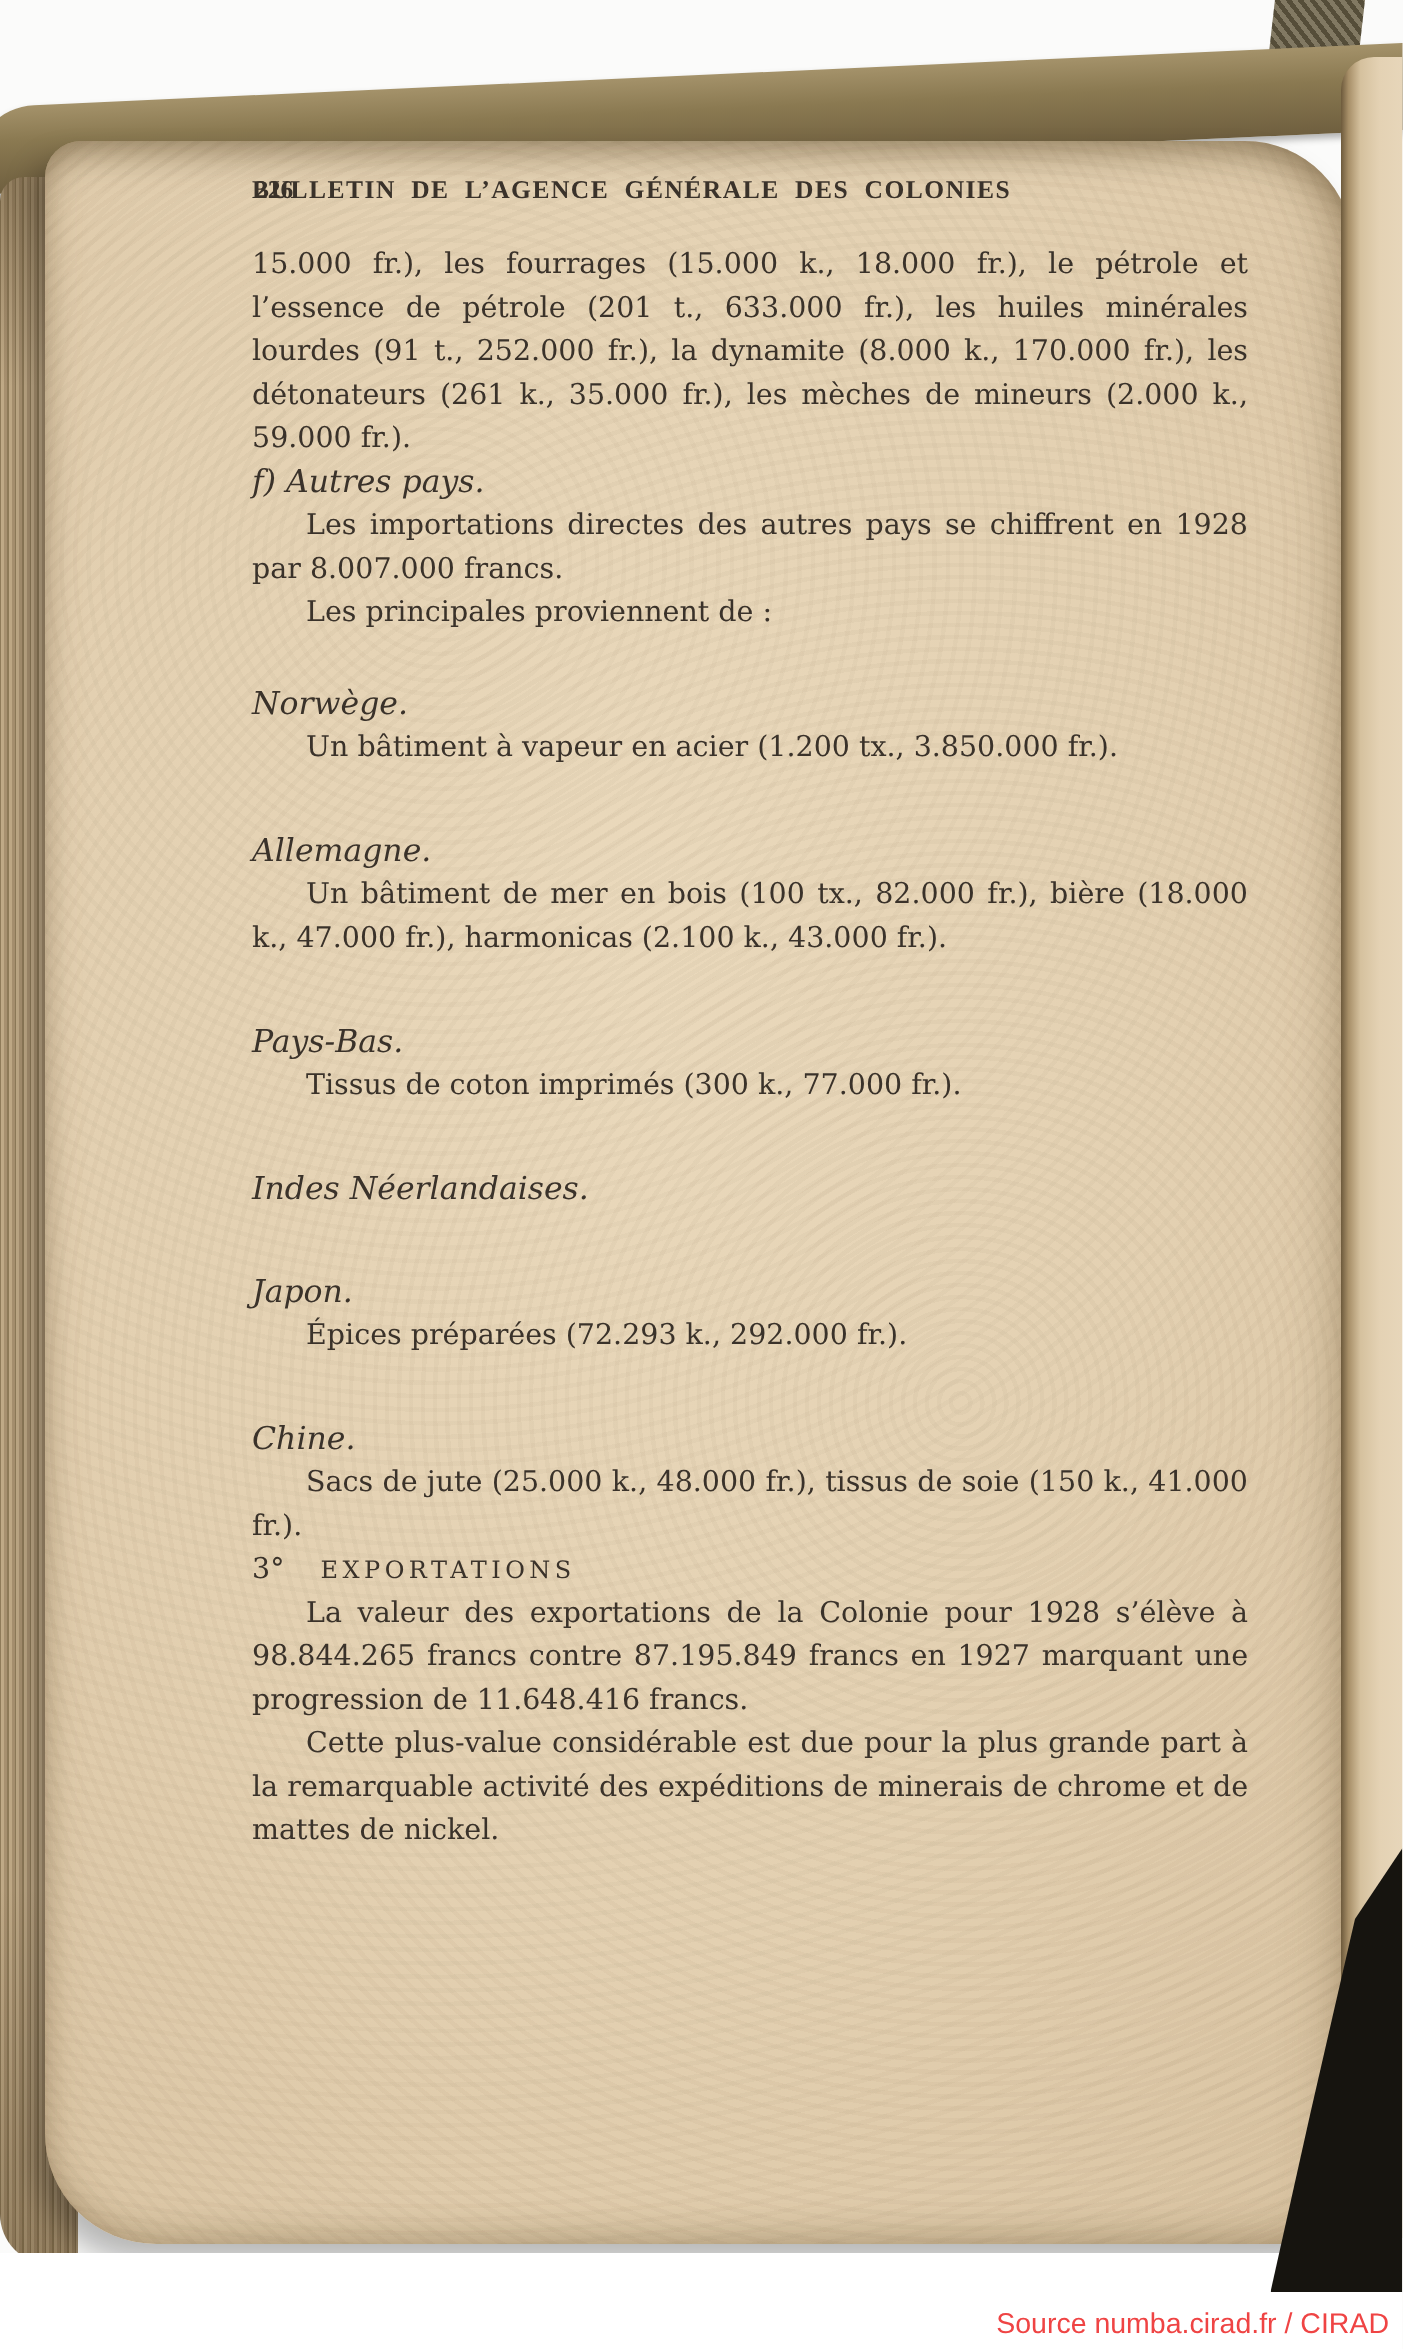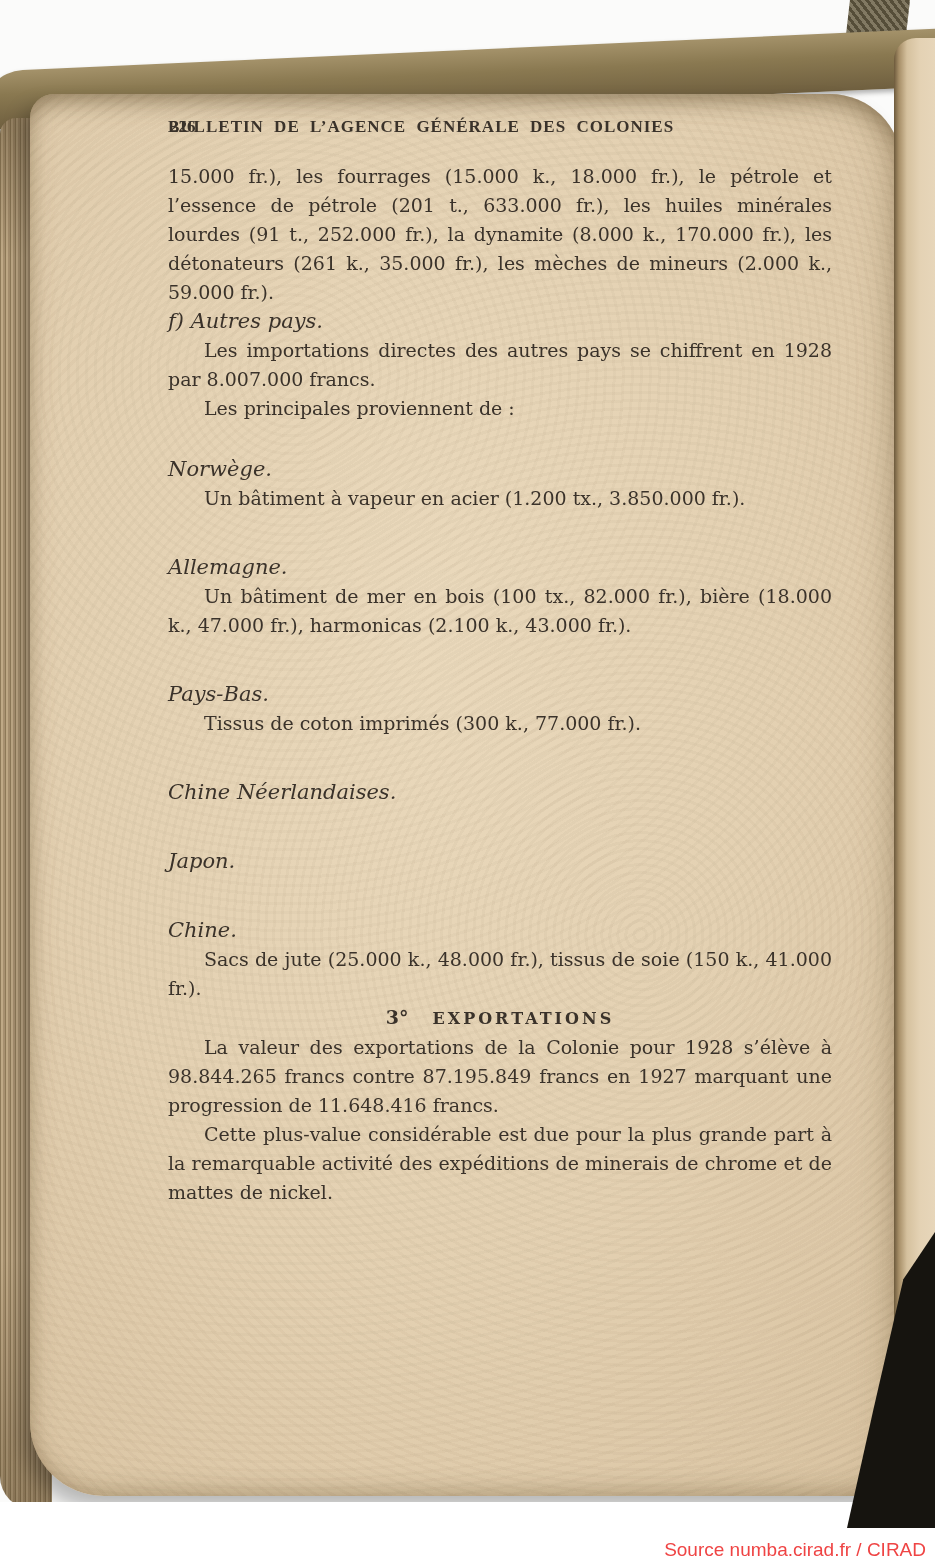--- a/index.html
+++ b/index.html
@@ -110,21 +110,21 @@
   .sec-heading {
     font-style: italic; font-size: 21px;
     margin: 22px 0 18px; text-indent: 0;
   }
   .country-section { margin-top: 40px; }
   .country-section.first { margin-top: 32px; }
   .country-heading {
     text-align: left; font-style: italic; font-size: 21px;
     margin-bottom: 20px; text-indent: 0;
   }
-  .exp-heading { text-align: center; margin: 6px 0 14px; text-indent: 0; font-weight: bold; }
+  .exp-heading { text-align: left; margin: 6px 0 14px; text-indent: 0; }
   .exp-num { font-size: 19px; margin-right: 24px; }
   .exp-word { font-size: 16px; letter-spacing: 3px; }
 </style>
 </head>
 <body>
 
 <div class="scene">
 
   <div class="ribbon"></div>
   <div class="top-band"></div>
@@ -162,25 +162,26 @@
       <p class="country-heading">Allemagne.</p>
       <p class="indent">Un bâtiment de mer en bois (100 tx., 82.000 fr.), bière (18.000 k., 47.000 fr.), harmonicas (2.100 k., 43.000 fr.).</p>
     </div>
 
     <div class="country-section">
       <p class="country-heading">Pays-Bas.</p>
       <p class="indent">Tissus de coton imprimés (300 k., 77.000 fr.).</p>
     </div>
 
     <div class="country-section">
-      <p class="country-heading">Chine Néerlandaises.</p>
+      <p class="country-heading">Indes Néerlandaises.</p>
     </div>
 
     <div class="country-section">
       <p class="country-heading">Japon.</p>
+      <p class="indent">Épices préparées (72.293 k., 292.000 fr.).</p>
     </div>
 
     <div class="country-section">
       <p class="country-heading">Chine.</p>
       <p class="indent">Sacs de jute (25.000 k., 48.000 fr.), tissus de soie (150 k., 41.000 fr.).</p>
     </div>
 
     <p class="exp-heading">
       <span class="exp-num">3°</span><span class="exp-word">EXPORTATIONS</span>
     </p>

